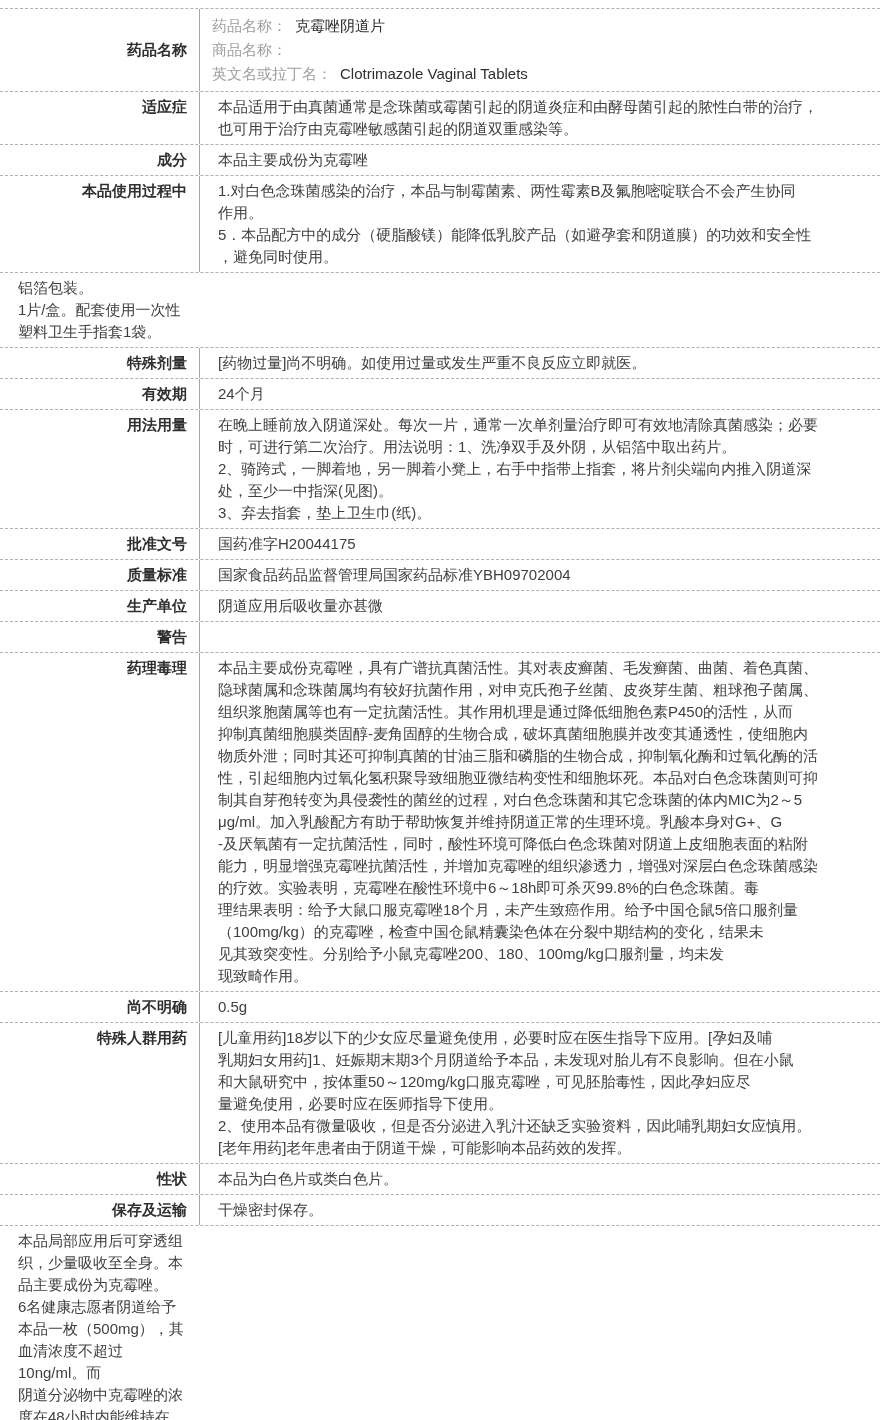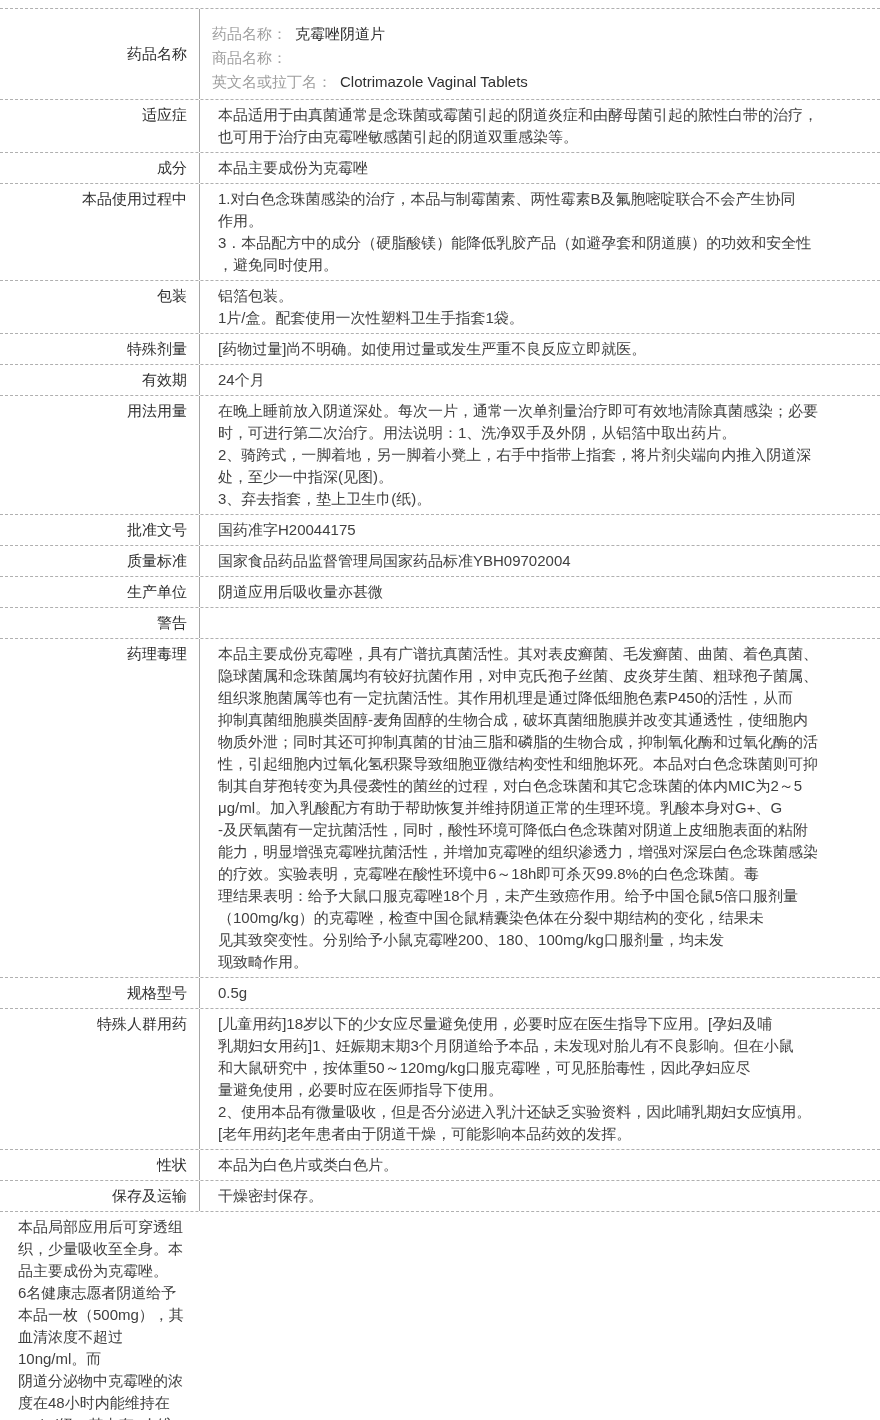--- a/index.html
+++ b/index.html
@@ -24,40 +24,39 @@
     display: grid;
     grid-template-columns: 200px 1fr;
     border-bottom: 1px dashed #b0b0b0;
     min-height: 30px;
   }
   .label-cell {
     border-right: 1px solid #a6a6a6;
     text-align: right;
     padding: 4px 12px 4px 0;
     font-size: 15px;
-    font-weight: normal;
+    font-weight: bold;
     color: #2f2f2f;
     line-height: 22px;
   }
   .label-cell.v-center {
     display: flex;
     align-items: center;
     justify-content: flex-end;
   }
   .content-cell {
     padding: 4px 16px 4px 18px;
     font-size: 15px;
     color: #404040;
     line-height: 22px;
     white-space: pre-line;
   }
   .name-content {
     padding: 5px 16px 5px 12px;
     white-space: normal;
-    margin-top: 8px;
   }
   .name-field {
     line-height: 24px;
     font-size: 15px;
   }
   .sub-label {
     color: #9e9e9e;
   }
   .sub-value {
     color: #2f2f2f;
@@ -92,26 +91,25 @@
 
   <div class="row">
     <div class="label-cell">成分</div>
     <div class="content-cell">本品主要成份为克霉唑</div>
   </div>
 
   <div class="row">
     <div class="label-cell">本品使用过程中</div>
     <div class="content-cell">1.对白色念珠菌感染的治疗，本品与制霉菌素、两性霉素B及氟胞嘧啶联合不会产生协同
 作用。
-3．本品配方中的成分（硬脂酸镁）能降低乳胶产品（如避孕套和阴道膜）的功效和安全性
+5．本品配方中的成分（硬脂酸镁）能降低乳胶产品（如避孕套和阴道膜）的功效和安全性
 ，避免同时使用。</div>
   </div>
 
   <div class="row">
-    <div class="label-cell">包装</div>
     <div class="content-cell">铝箔包装。
 1片/盒。配套使用一次性塑料卫生手指套1袋。</div>
   </div>
 
   <div class="row">
     <div class="label-cell">特殊剂量</div>
     <div class="content-cell">[药物过量]尚不明确。如使用过量或发生严重不良反应立即就医。</div>
   </div>
 
   <div class="row">
@@ -162,21 +160,21 @@
 -及厌氧菌有一定抗菌活性，同时，酸性环境可降低白色念珠菌对阴道上皮细胞表面的粘附
 能力，明显增强克霉唑抗菌活性，并增加克霉唑的组织渗透力，增强对深层白色念珠菌感染
 的疗效。实验表明，克霉唑在酸性环境中6～18h即可杀灭99.8%的白色念珠菌。毒
 理结果表明：给予大鼠口服克霉唑18个月，未产生致癌作用。给予中国仓鼠5倍口服剂量
 （100mg/kg）的克霉唑，检查中国仓鼠精囊染色体在分裂中期结构的变化，结果未
 见其致突变性。分别给予小鼠克霉唑200、180、100mg/kg口服剂量，均未发
 现致畸作用。</div>
   </div>
 
   <div class="row">
-    <div class="label-cell">规格型号</div>
+    <div class="label-cell">尚不明确</div>
     <div class="content-cell">0.5g</div>
   </div>
 
   <div class="row">
     <div class="label-cell">特殊人群用药</div>
     <div class="content-cell">[儿童用药]18岁以下的少女应尽量避免使用，必要时应在医生指导下应用。[孕妇及哺
 乳期妇女用药]1、妊娠期末期3个月阴道给予本品，未发现对胎儿有不良影响。但在小鼠
 和大鼠研究中，按体重50～120mg/kg口服克霉唑，可见胚胎毒性，因此孕妇应尽
 量避免使用，必要时应在医师指导下使用。
 2、使用本品有微量吸收，但是否分泌进入乳汁还缺乏实验资料，因此哺乳期妇女应慎用。

